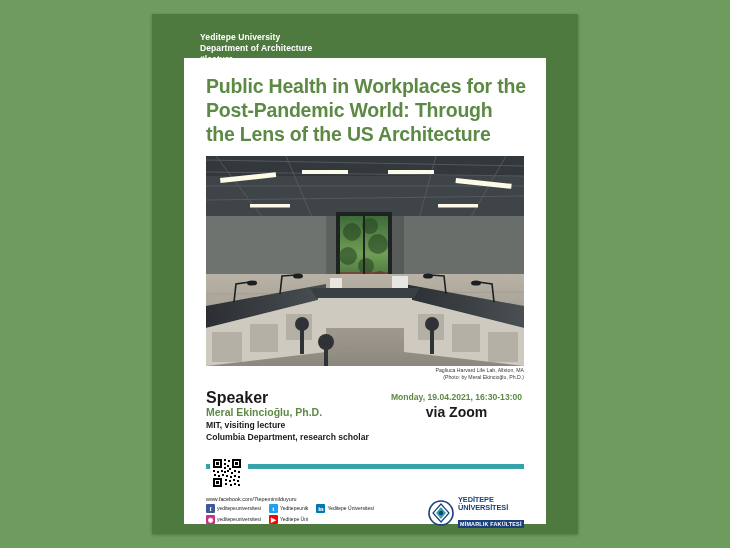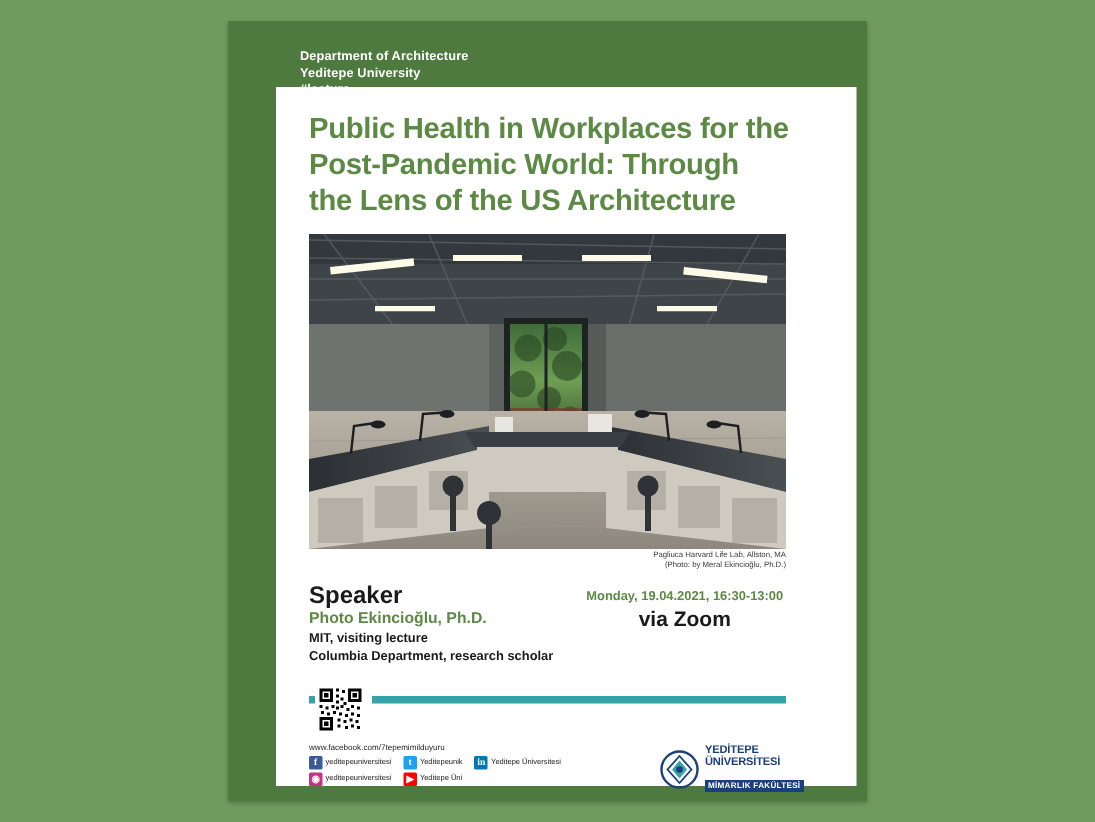--- a/index.html
+++ b/index.html
@@ -40,21 +40,20 @@
     letter-spacing: 0.1px;
   }
   
   .card {
     position: absolute;
     left: 184px;
     top: 58px;
     width: 362px;
     height: 466px;
     background: #ffffff;
-    padding-left: 25px;
   }
   .title {
     position: absolute;
     left: 22px;
     top: 16px;
     width: 320px;
     color: #5c8a45;
     font-size: 19.5px;
     font-weight: bold;
     line-height: 24px;
@@ -207,21 +206,21 @@
   .yt { background: #ff0000; }
   .sname {
     font-size: 5px;
     color: #1a1a1a;
     line-height: 9px;
     white-space: nowrap;
   }
   
   .unilogo {
     position: absolute;
-    left: 256px;
+    left: 244px;
     top: 440px;
     width: 100px;
     height: 30px;
     display: flex;
     align-items: center;
     gap: 4px;
   }
   .unilogo-mark {
     width: 26px;
     height: 26px;
@@ -245,22 +244,22 @@
     margin-top: 1px;
   }
 </style>
 </head>
 <body>
 
 <div class="page">
 
   <div class="poster">
     <div class="poster-header">
+      <div>Yeditepe University</div>
       <div>Department of Architecture</div>
-      <div>Yeditepe University</div>
       <div>#lecture</div>
     </div>
   </div>
 
   <div class="card">
 
     <div class="title">Public Health in Workplaces for the Post-Pandemic World: Through the Lens of the US Architecture</div>
 
     <div class="photo">
       <svg width="318" height="210" viewBox="0 0 318 210" xmlns="http://www.w3.org/2000/svg">
@@ -381,21 +380,21 @@
       </svg>
     </div>
 
     <div class="photo-caption">
       <div>Pagliuca Harvard Life Lab, Allston, MA</div>
       <div>(Photo: by Meral Ekincioğlu, Ph.D.)</div>
     </div>
 
     <div class="speaker-block">
       <div class="speaker-label">Speaker</div>
-      <div class="speaker-name">Photo Ekincioğlu, Ph.D.</div>
+      <div class="speaker-name">Meral Ekincioğlu, Ph.D.</div>
       <div class="speaker-line">MIT, visiting lecture</div>
       <div class="speaker-line">Columbia Department, research scholar</div>
     </div>
 
     <div class="event-block">
       <div class="event-datetime">Monday, 19.04.2021, 16:30-13:00</div>
       <div class="event-via">via Zoom</div>
     </div>
 
     <div class="divider"></div>

